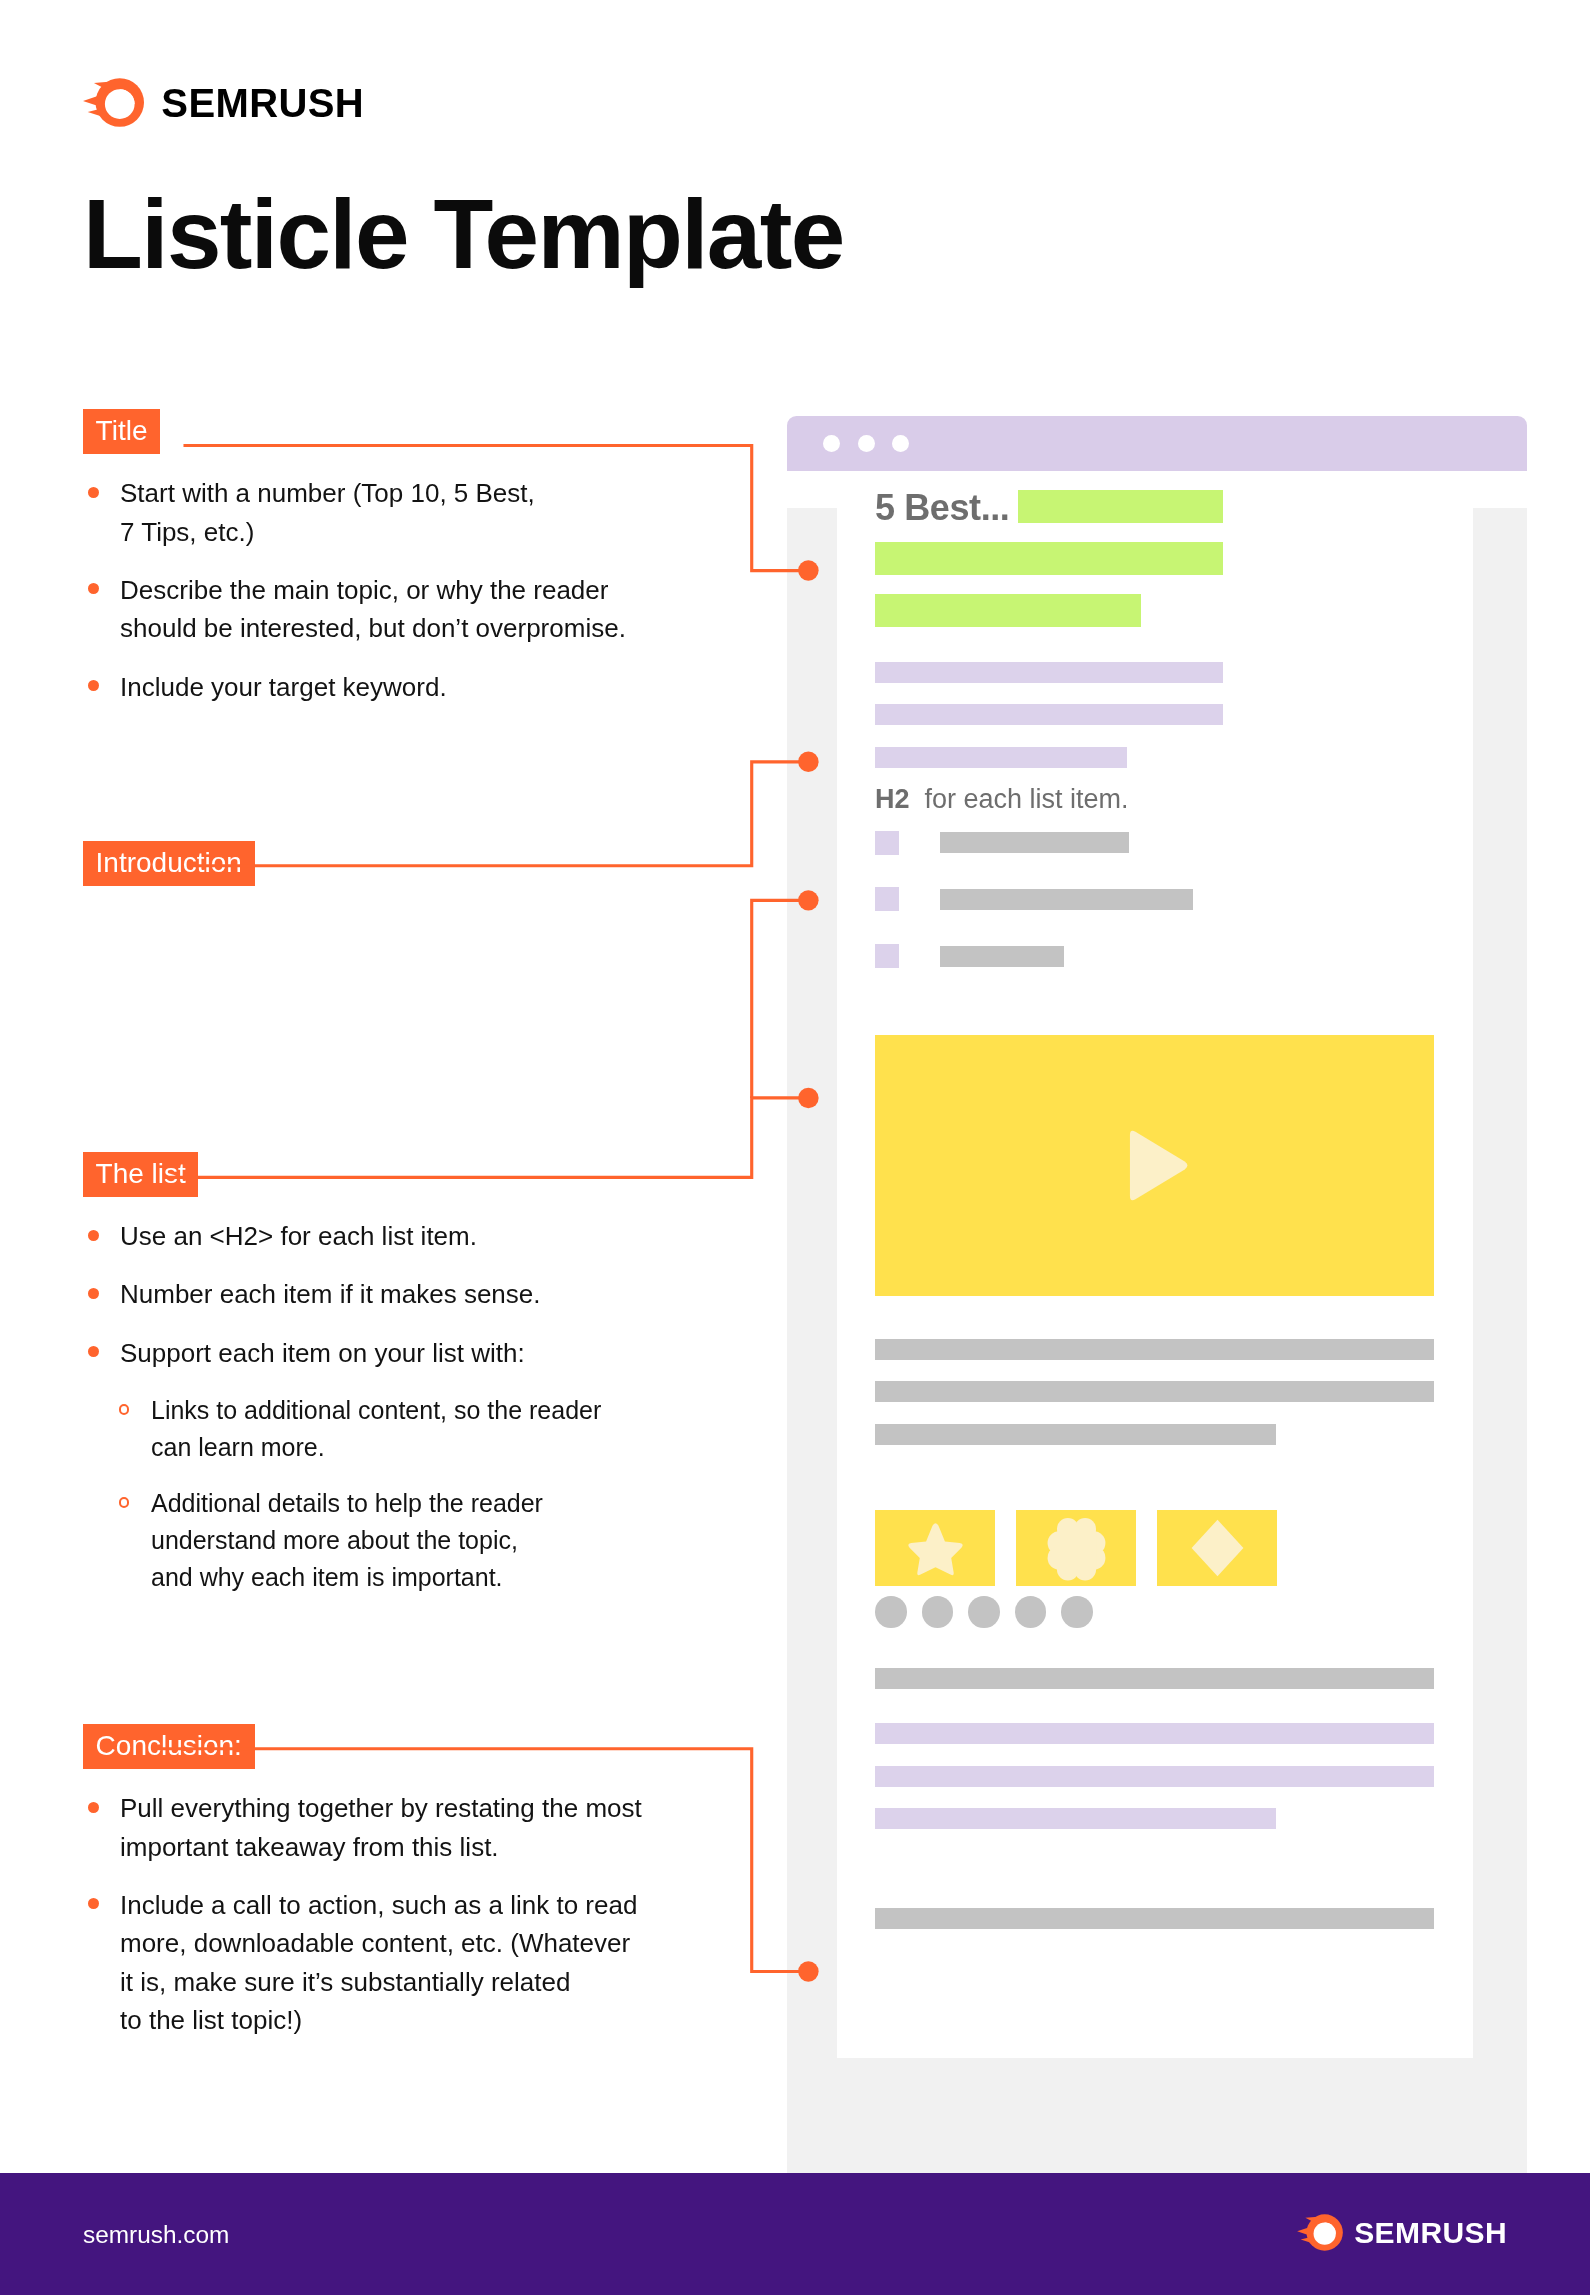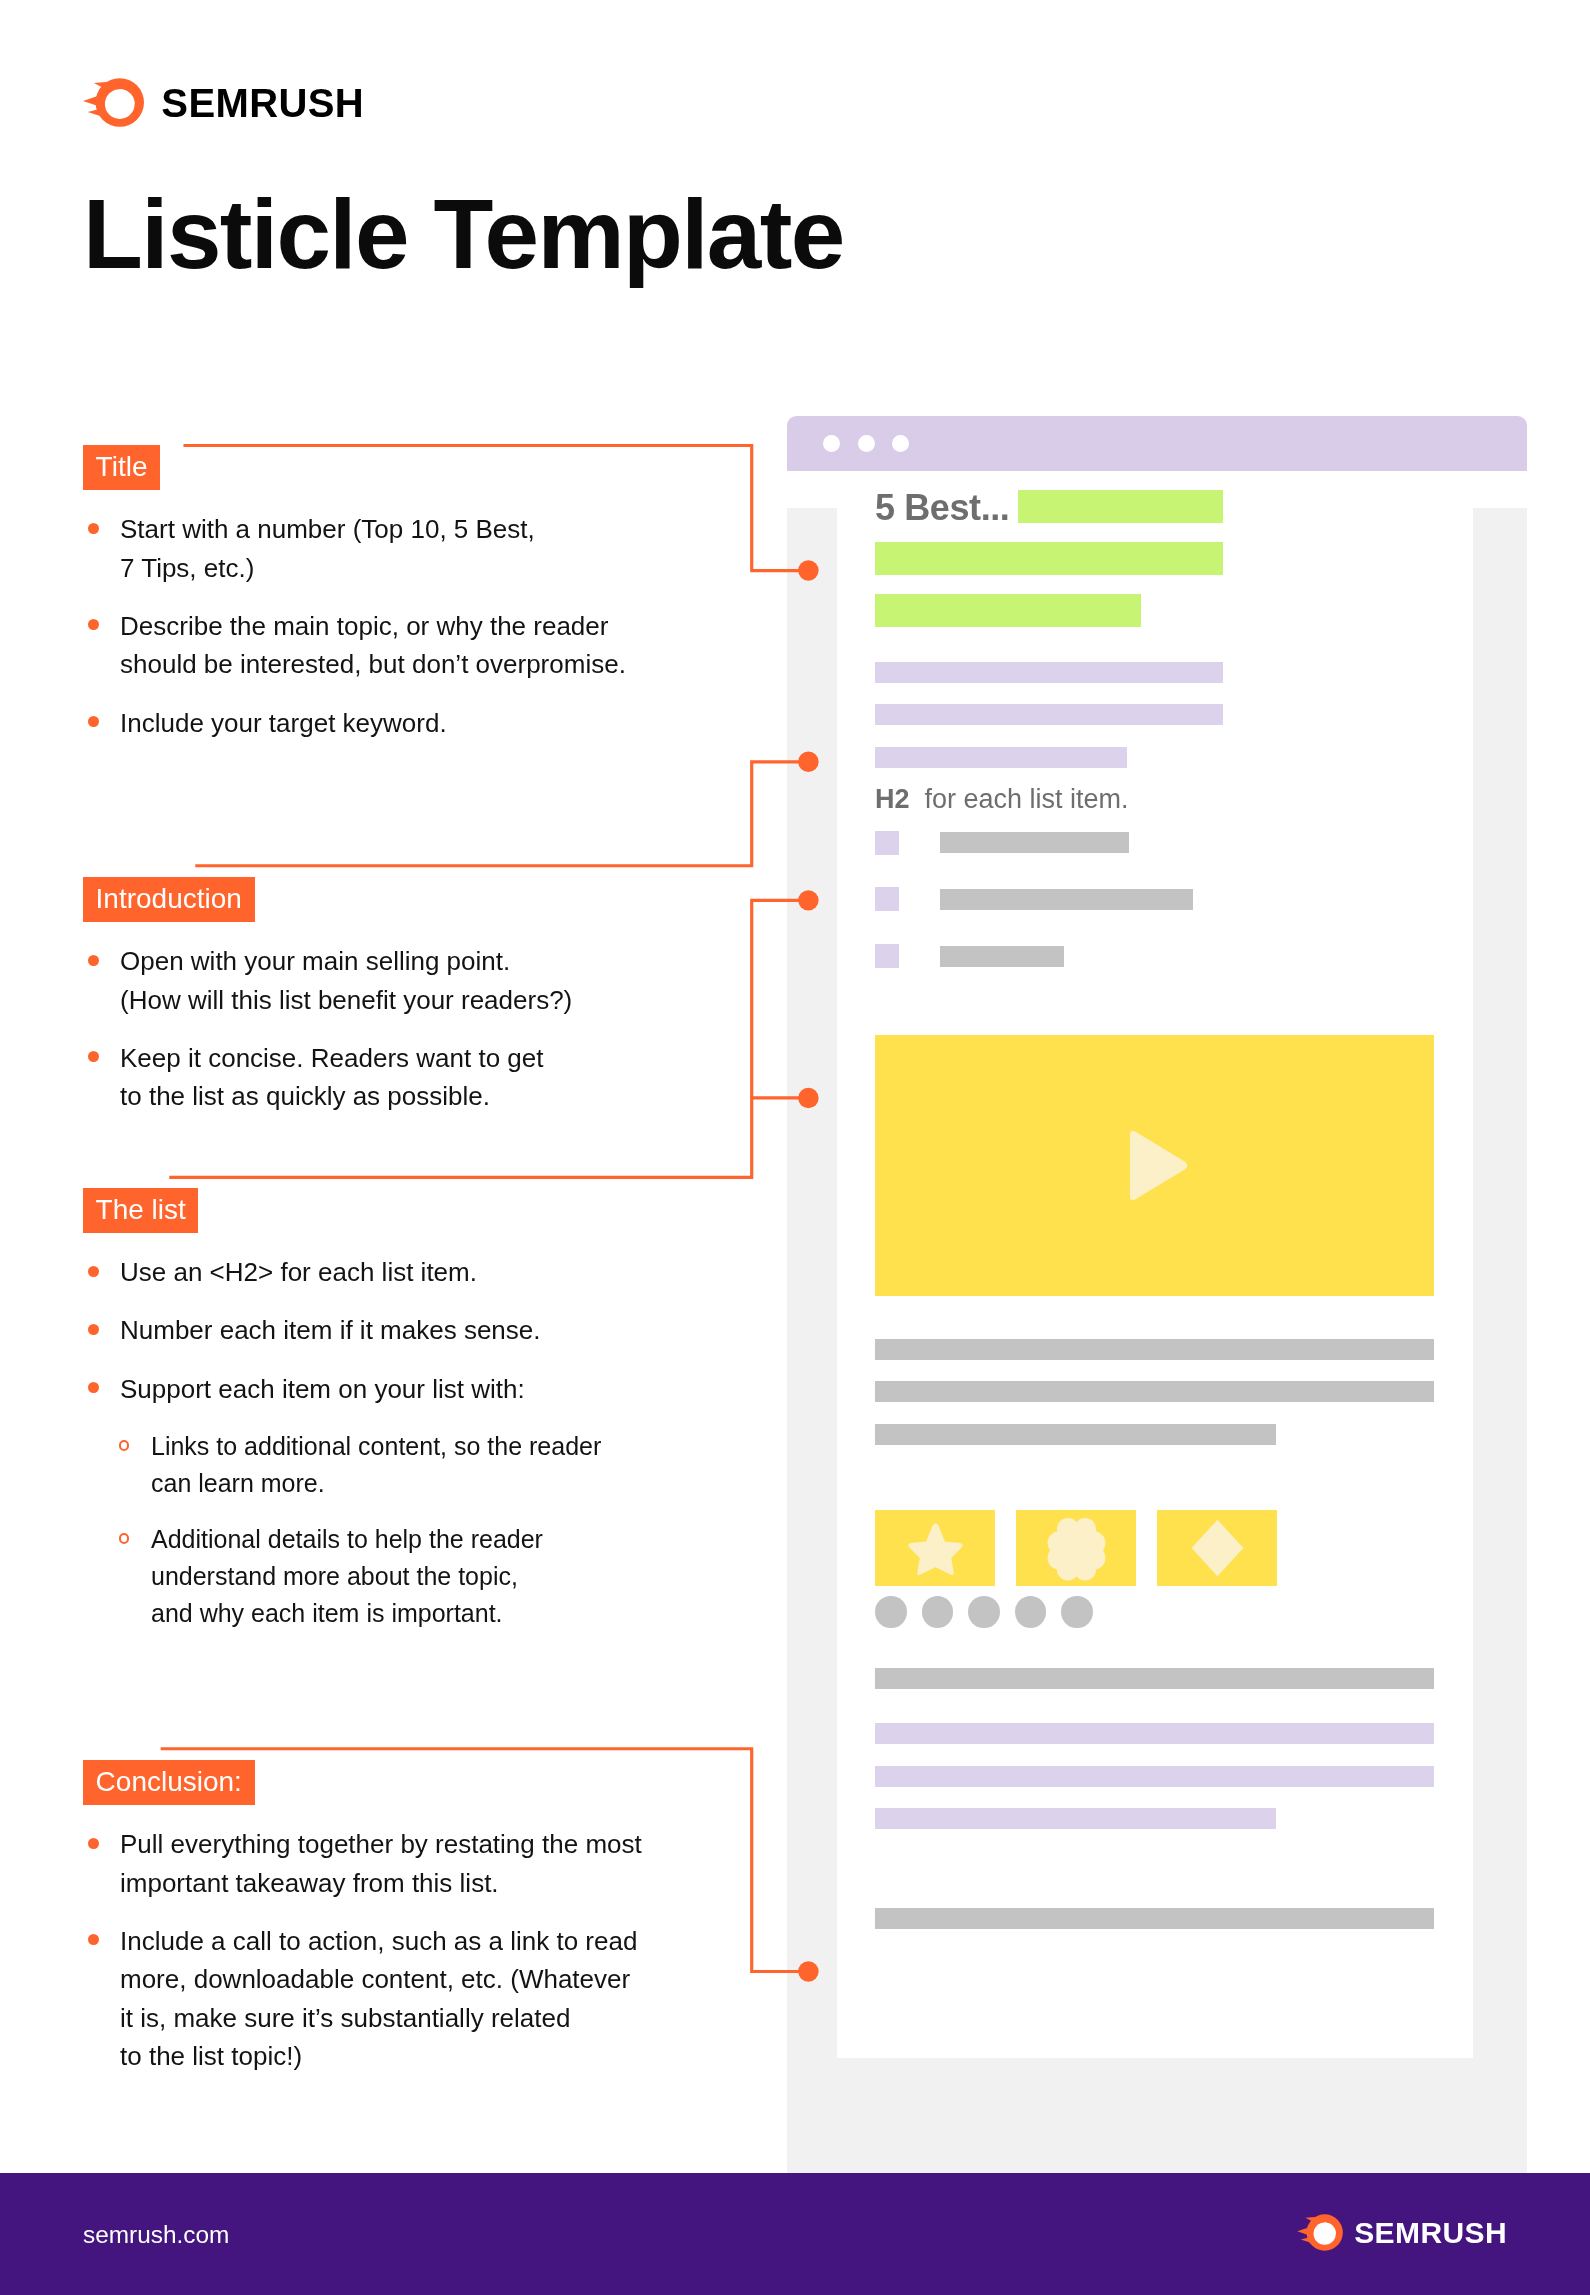--- a/index.html
+++ b/index.html
@@ -23,21 +23,21 @@
     letter-spacing:0.4px; line-height:1;
   }
 
   .page-title {
     position:absolute; left:83px; top:183px;
     font-size:98px; font-weight:bold; color:#0b0b0b;
     letter-spacing:-1.6px; line-height:1.06;
   }
 
   
-  .left-col { position:absolute; left:0; top:0; width:643px; height:2170px;margin-top:36px; }
+  .left-col { position:absolute; left:0; top:0; width:643px; height:2170px; }
 
   .section { position:absolute; left:83px; }
 
   .badge {
     display:inline-block;
     background:#FF642D; color:#ffffff;
     font-size:28px; font-weight:normal;
     padding:5.5px 12.6px 7.9px 12.6px;
     line-height:1.12;
     white-space:nowrap;
@@ -185,26 +185,20 @@
       <li style="white-space:pre-line;">Start with a number (Top 10, 5 Best,
 7 Tips, etc.)</li>
       <li style="white-space:pre-line;">Describe the main topic, or why the reader
 should be interested, but don’t overpromise.</li>
       <li style="white-space:pre-line;">Include your target keyword.</li>
     </ul>
   </div>
 
   <div class="section" style="top:841px;">
     <div class="badge">Introduction</div>
-    <ul class="bullets">
-      <li style="white-space:pre-line;">Open with your main selling point.
-(How will this list benefit your readers?)</li>
-      <li style="white-space:pre-line;">Keep it concise. Readers want to get
-to the list as quickly as possible.</li>
-    </ul>
   </div>
 
   <div class="section" style="top:1152px;">
     <div class="badge">The list</div>
     <ul class="bullets">
       <li style="white-space:pre-line;">Use an &lt;H2&gt; for each list item.</li>
       <li style="white-space:pre-line;">Number each item if it makes sense.</li>
       <li style="white-space:pre-line;">Support each item on your list with:</li>
     </ul>
     <ul class="sub">

